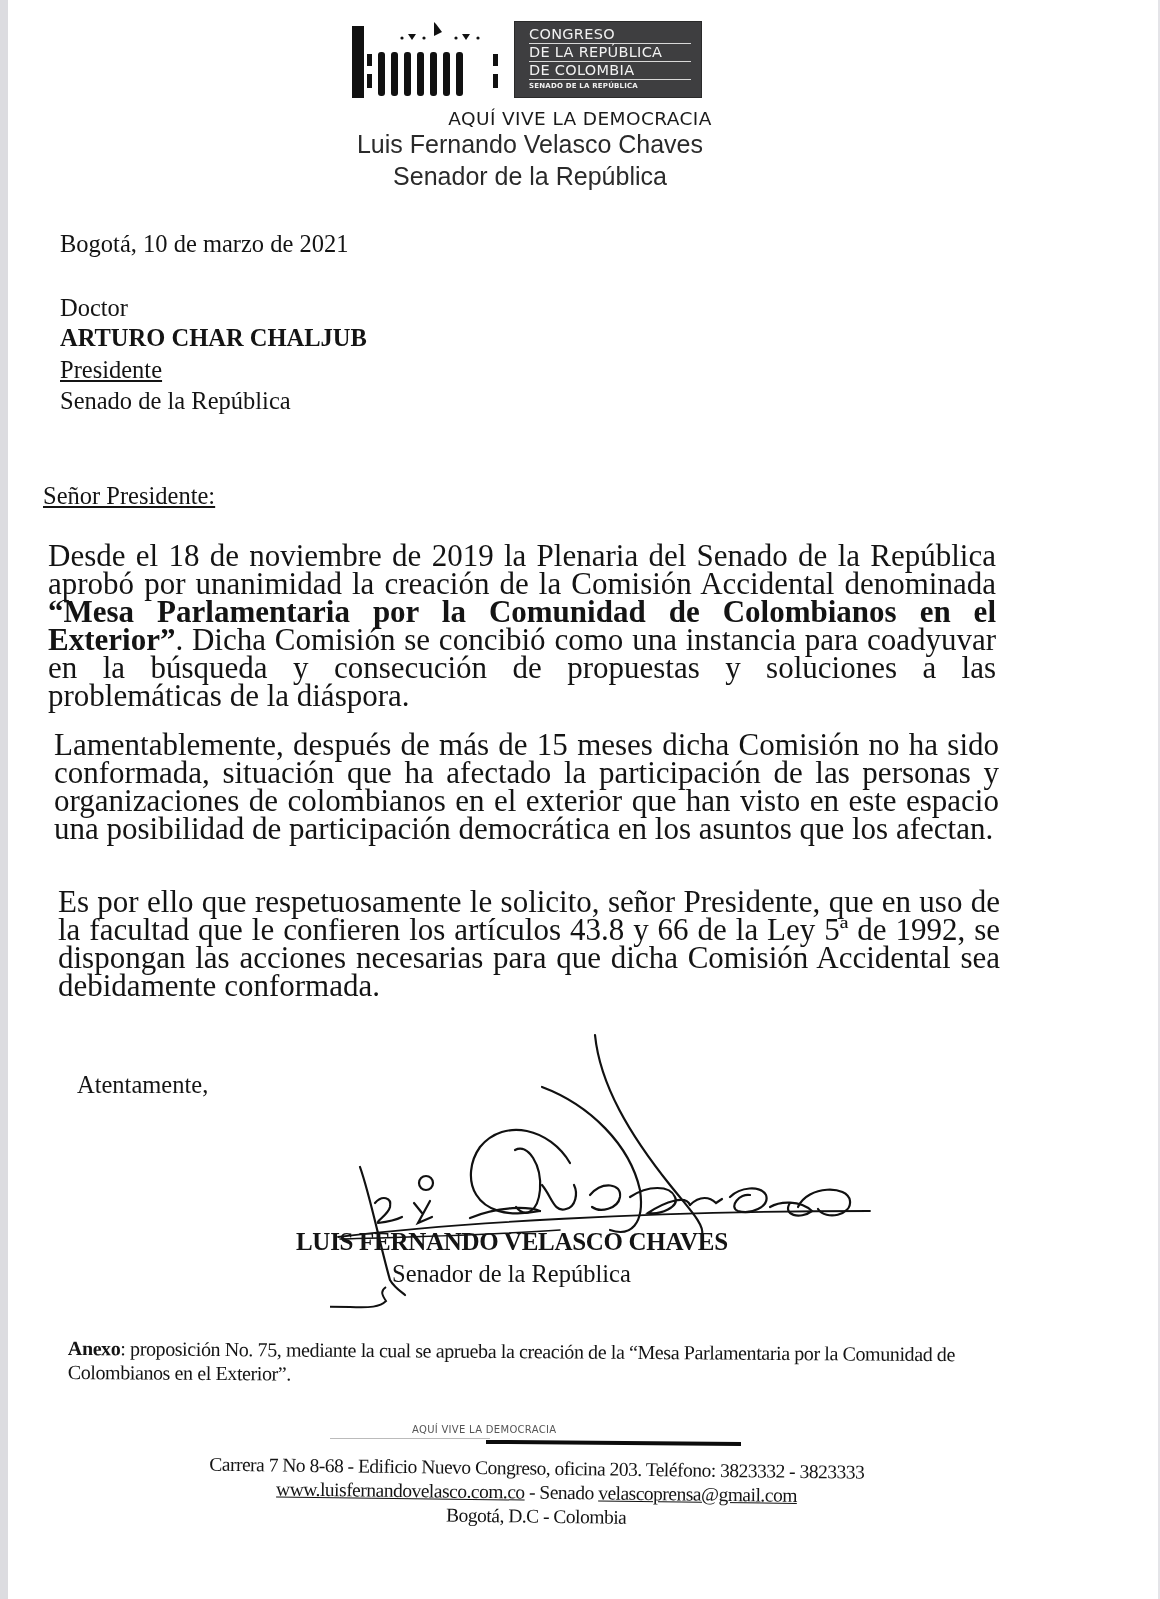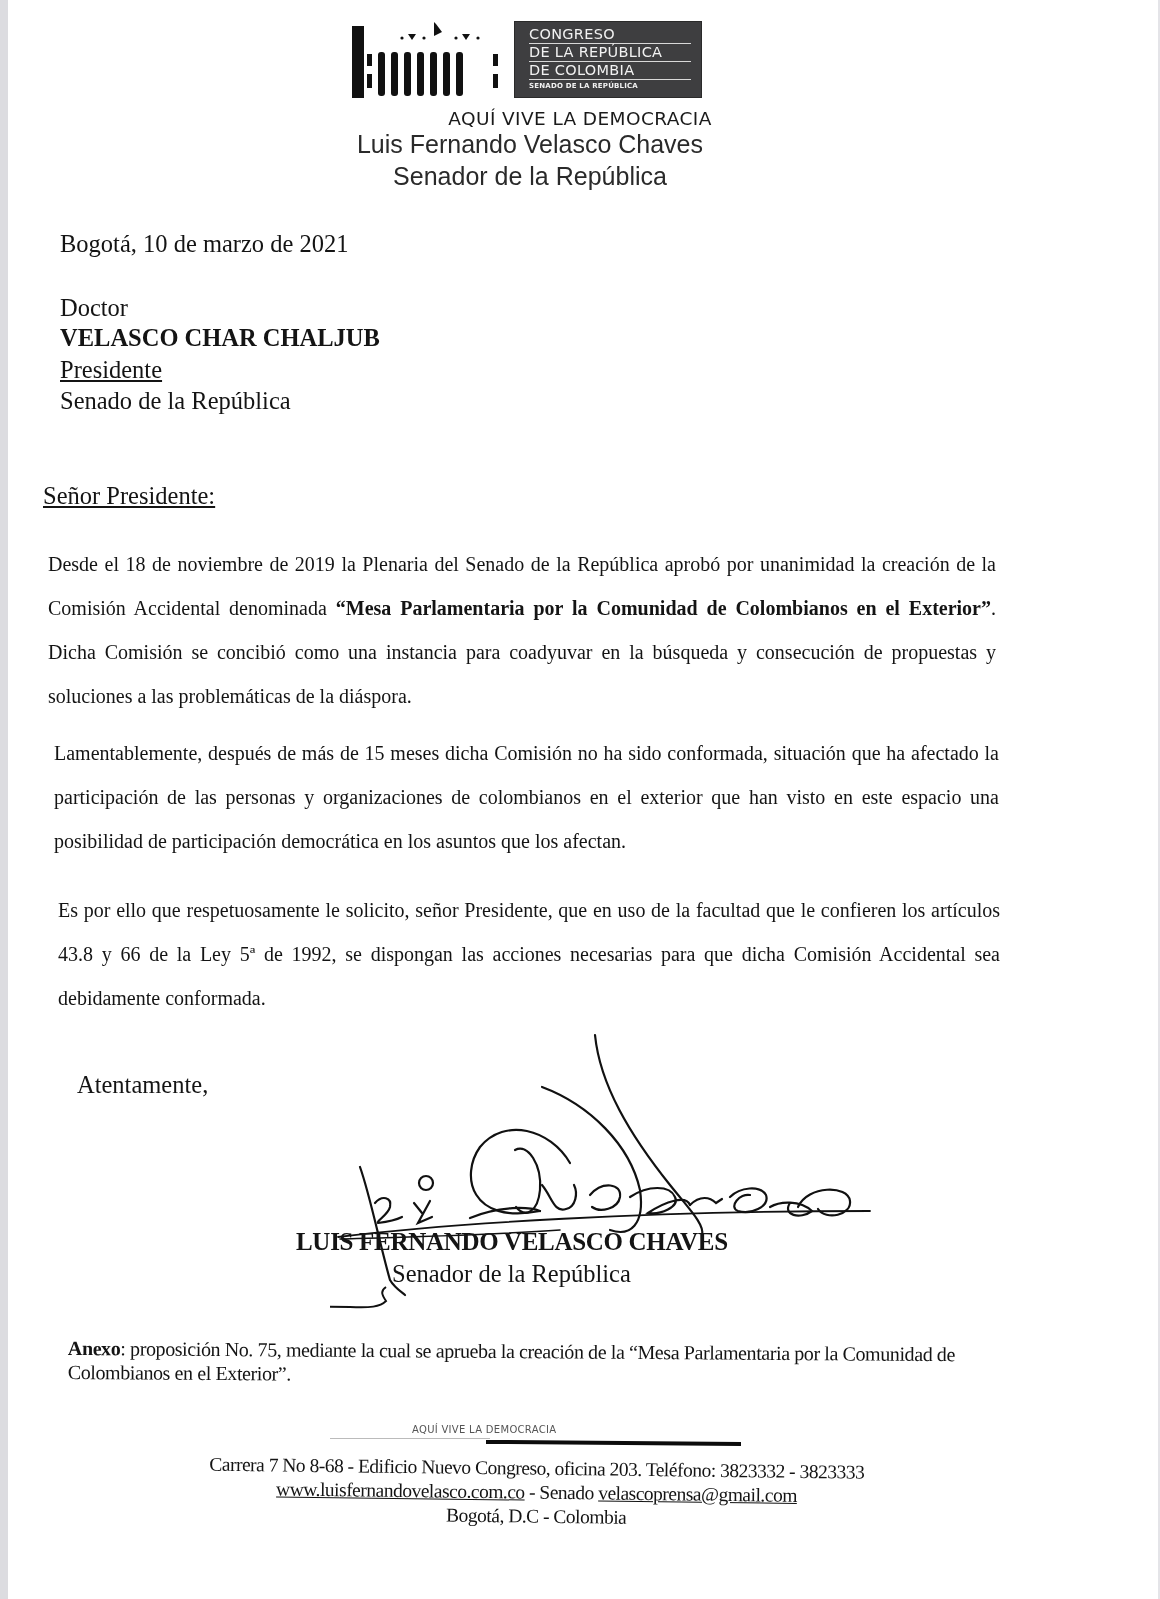--- a/index.html
+++ b/index.html
@@ -20,21 +20,21 @@
 
   .motto { position: absolute; left: 0; width: 1160px; top: 108px; text-align: center; font-family: "DejaVu Sans", sans-serif; font-size: 18.5px; letter-spacing: 0.4px; color: #1a1a1a; }
   .senator-name { position: absolute; left: 0; width: 1060px; top: 130px; text-align: center; font-family: "Liberation Sans", sans-serif; font-size: 25px; color: #2a2a2a; }
   .senator-role { position: absolute; left: 0; width: 1060px; top: 162px; text-align: center; font-family: "Liberation Sans", sans-serif; font-size: 25px; color: #2a2a2a; }
 
   
   .t { position: absolute; font-size: 24.5px; line-height: 31px; white-space: nowrap; margin-left: 14px; }
   .b { font-weight: bold; }
 
   
-  .para { position: absolute; text-align: justify; text-align-last: left; font-size: 20px; line-height: 44px; }
+  .para { position: absolute; text-align: justify; text-align-last: left; font-size: 31px; line-height: 28px; }
   .para b { font-weight: bold; }
 
   
   .signature-svg { position: absolute; left: 330px; top: 1025px; width: 560px; height: 330px; }
   .sig-name { position: absolute; left: 296px; top: 1228px; font-size: 25px; font-weight: bold; letter-spacing: -0.3px; white-space: nowrap; }
   .sig-role { position: absolute; left: 392px; top: 1260px; font-size: 24.5px; white-space: nowrap; }
 
   
   .annex { position: absolute; left: 68px; top: 1336px; width: 930px; font-size: 20px; line-height: 24px; letter-spacing: -0.4px; transform: rotate(0.4deg); transform-origin: left top; }
   .annex b { font-weight: bold; text-align: center; }
@@ -88,21 +88,21 @@
   </div>
 </div>
 
 <div class="motto">AQUÍ VIVE LA DEMOCRACIA</div>
 <div class="senator-name">Luis Fernando Velasco Chaves</div>
 <div class="senator-role">Senador de la República</div>
 
 <div class="t" style="left:46px; top:228px;">Bogotá, 10 de marzo de 2021</div>
 
 <div class="t" style="left:46px; top:292px;">Doctor</div>
-<div class="t b" style="left:46px; top:322px;">VELASCO CHAR CHALJUB</div>
+<div class="t b" style="left:46px; top:322px;">ARTURO CHAR CHALJUB</div>
 <div class="t" style="left:46px; top:354px;text-decoration:underline;">Presidente</div>
 <div class="t" style="left:46px; top:385px;">Senado de la República</div>
 
 <div class="t" style="left:29px; top:480px;text-decoration:underline;">Señor Presidente:</div>
 
 <div class="para" style="left:48px; top:542px; width:948px;"><span>Desde el 18 de noviembre de 2019 la Plenaria del Senado de la República aprobó por unanimidad la creación de la Comisión Accidental denominada </span><b>“Mesa Parlamentaria por la Comunidad de Colombianos en el Exterior”</b><span>. Dicha Comisión se concibió como una instancia para coadyuvar en la búsqueda y consecución de propuestas y soluciones a las problemáticas de la diáspora.</span></div>
 
 <div class="para" style="left:54px; top:731px; width:945px;">Lamentablemente, después de más de 15 meses dicha Comisión no ha sido conformada, situación que ha afectado la participación de las personas y organizaciones de colombianos en el exterior que han visto en este espacio una posibilidad de participación democrática en los asuntos que los afectan.</div>
 
 <div class="para" style="left:58px; top:888px; width:942px;">Es por ello que respetuosamente le solicito, señor Presidente, que en uso de la facultad que le confieren los artículos 43.8 y 66 de la Ley 5ª de 1992, se dispongan las acciones necesarias para que dicha Comisión Accidental sea debidamente conformada.</div>

